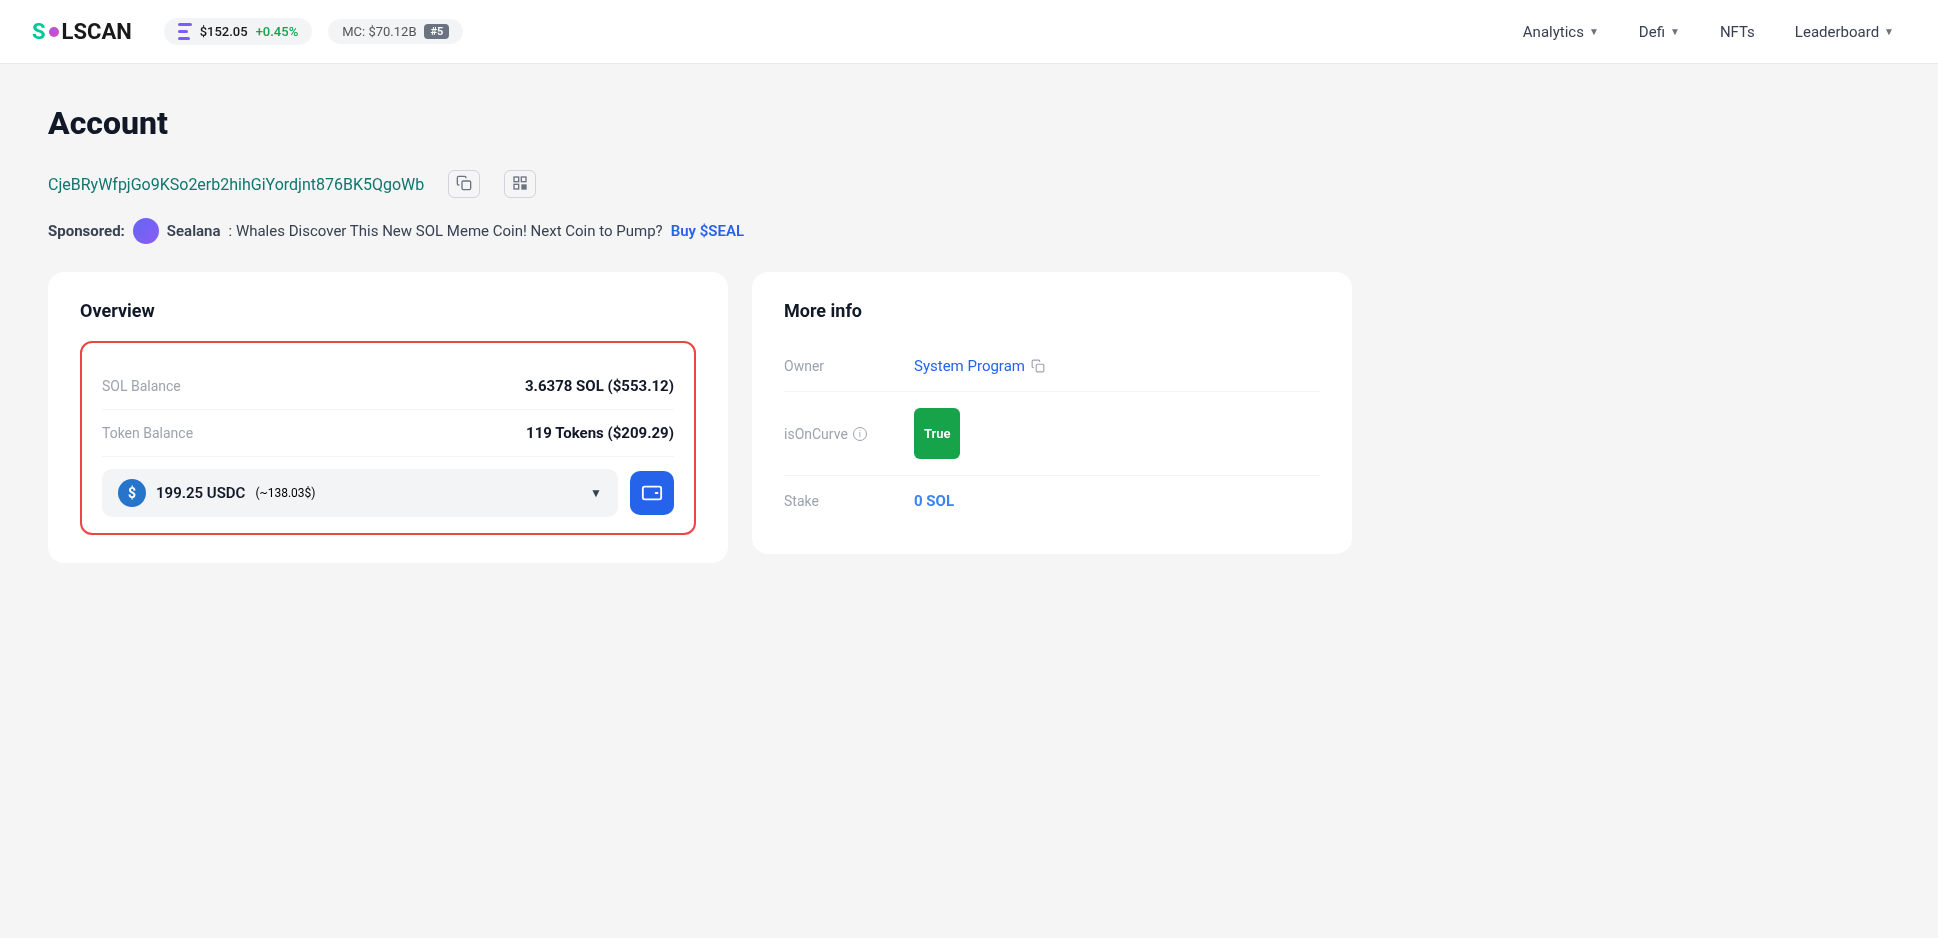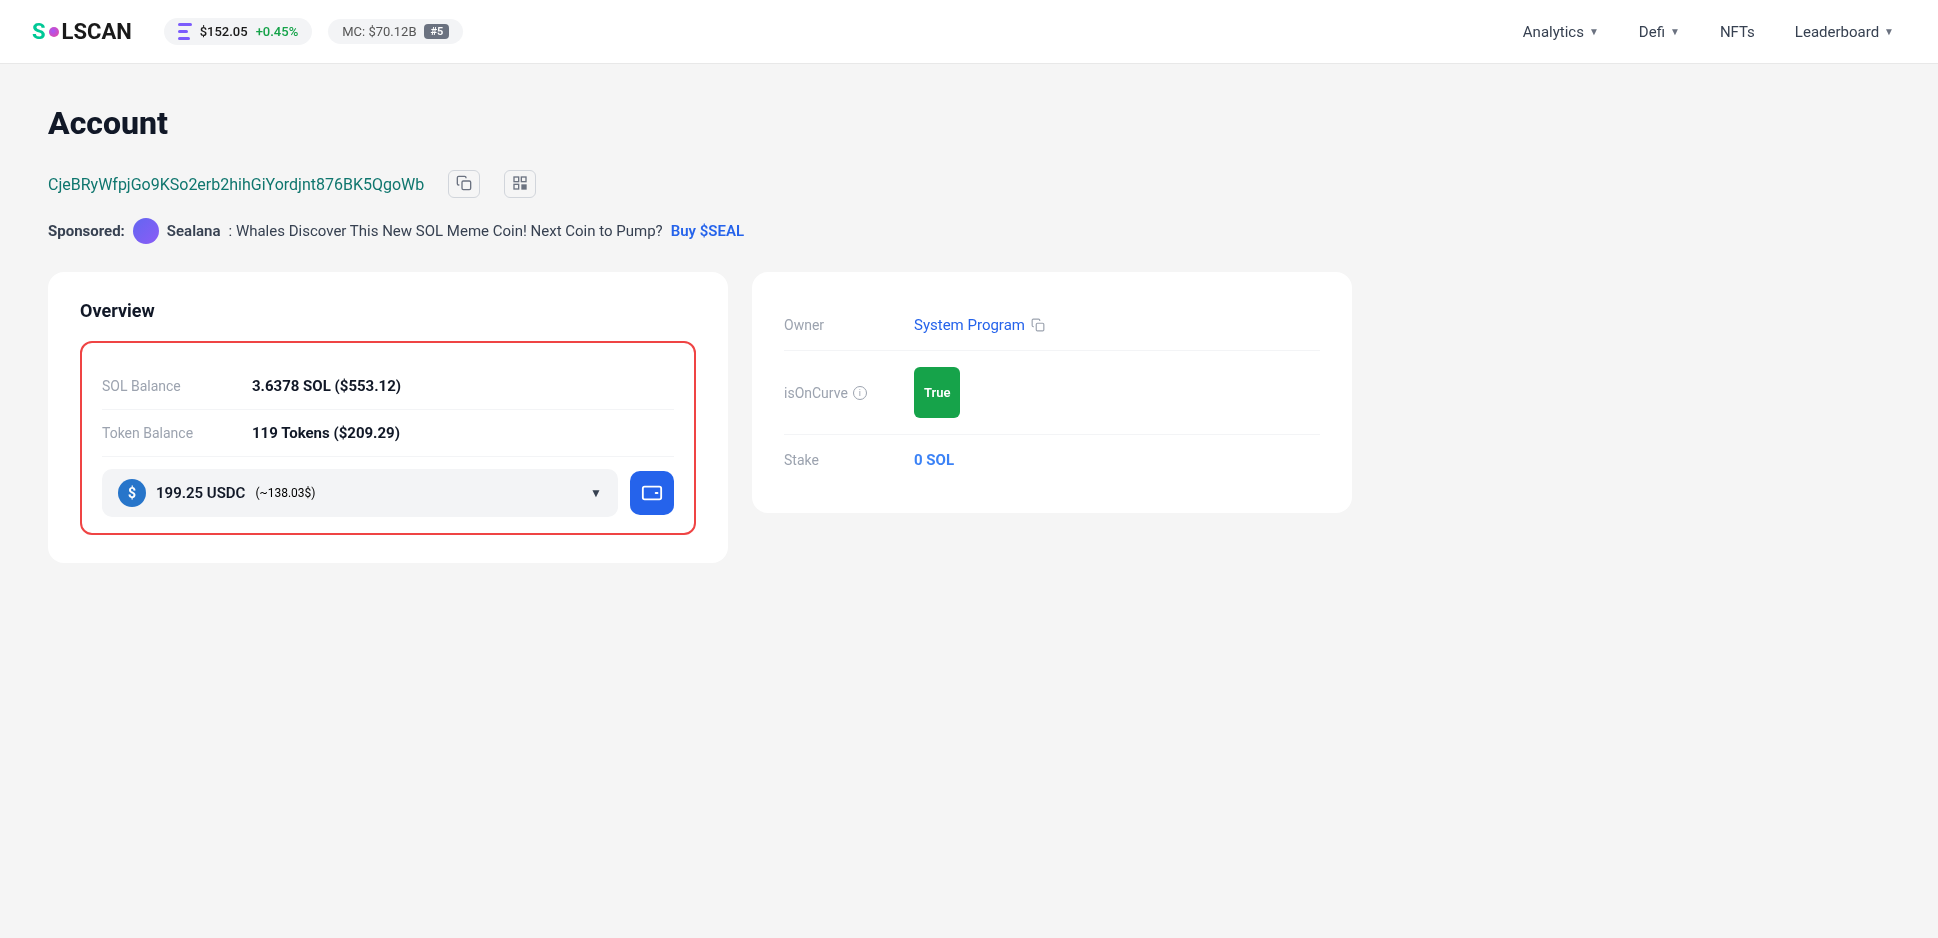--- a/index.html
+++ b/index.html
@@ -180,20 +180,21 @@
       border-radius: 12px;
       padding: 20px 20px 8px 20px;
       position: relative;
     }
 
     .overview-row {
       display: flex;
       align-items: center;
       padding: 14px 0;
       border-bottom: 1px solid #f3f4f6;
+      justify-content: space-between;
     }
     .overview-row:last-child { border-bottom: none; }
 
     .overview-label {
       color: #9ca3af;
       font-size: 14px;
       width: 150px;
       flex-shrink: 0;
     }
 
@@ -436,20 +437,21 @@
               <rect x="2" y="5" width="20" height="14" rx="2"></rect>
               <path d="M16 12h2"></path>
             </svg>
           </div>
         </div>
 
       </div>
     </div>
 
     <div class="card more-info-card">
+      <div class="card-title">More info</div>
 
       <div class="info-row">
         <span class="info-label">Owner</span>
         <a class="info-link" href="#">
           <span>System Program</span>
           <span class="copy-icon-small">
             <svg width="14" height="14" viewBox="0 0 24 24" fill="none" stroke="currentColor" stroke-width="2">
               <rect x="9" y="9" width="13" height="13" rx="2" ry="2"></rect>
               <path d="M5 15H4a2 2 0 0 1-2-2V4a2 2 0 0 1 2-2h9a2 2 0 0 1 2 2v1"></path>
             </svg>

